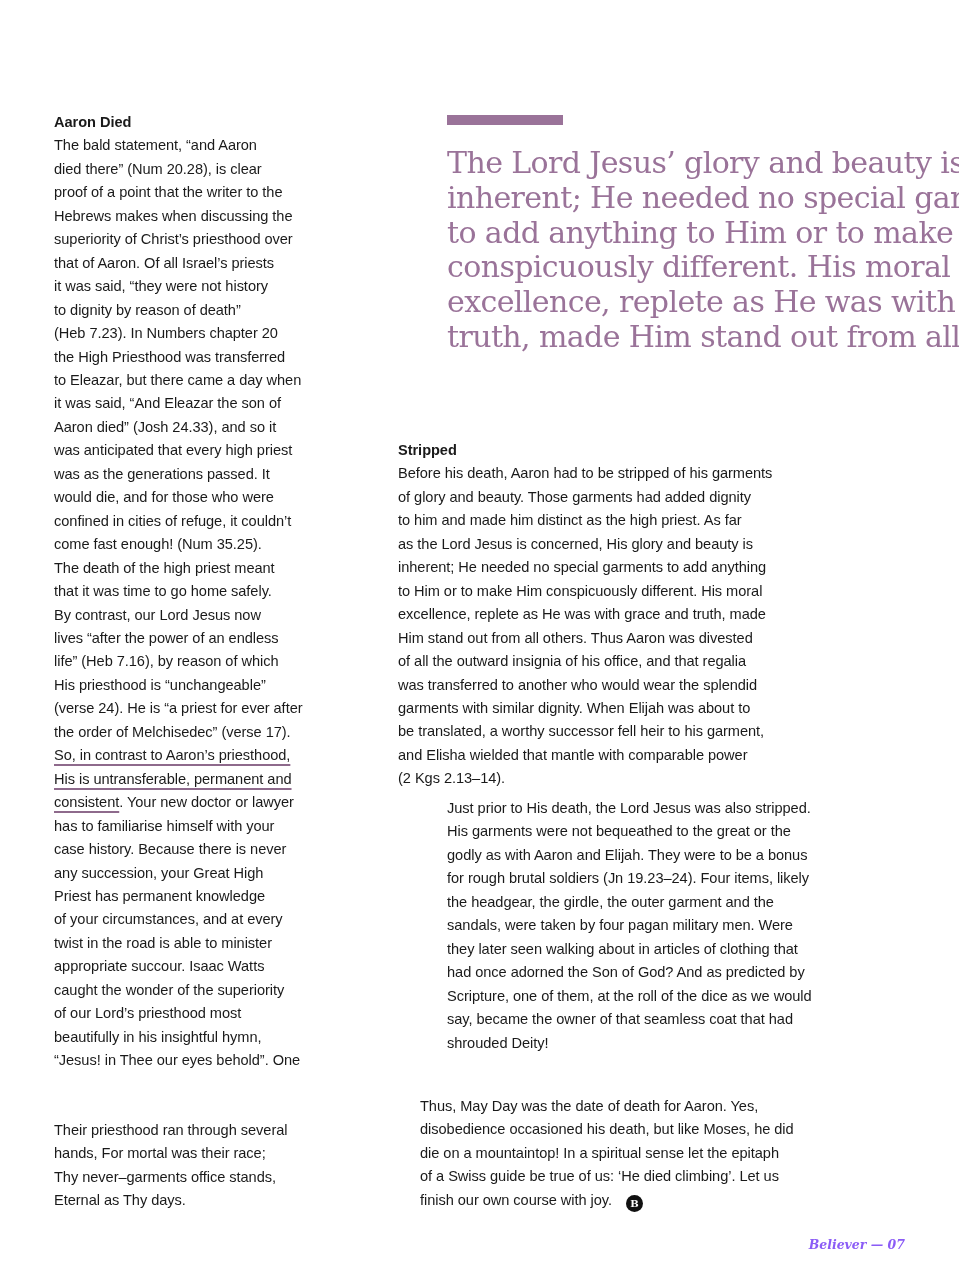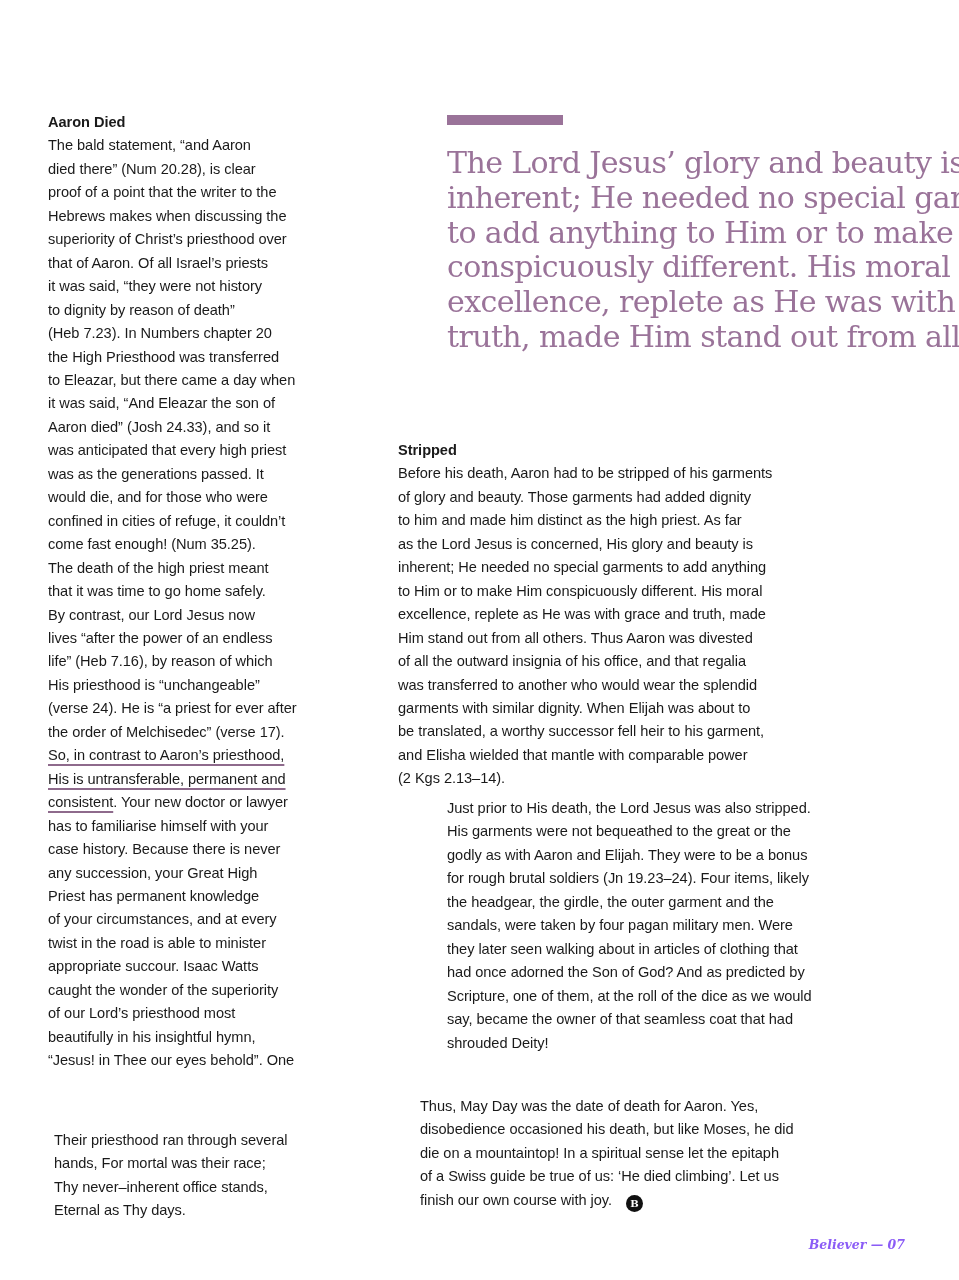--- a/index.html
+++ b/index.html
@@ -1,25 +1,25 @@
 <!DOCTYPE html>
 <html><head>
   <meta charset="utf-8">
   <style>
     html, body { margin: 0; padding: 0; background: #ffffff; }
     body { width: 959px; height: 1280px; position: relative; overflow: hidden;
            font-family: "Liberation Sans", "DejaVu Sans", sans-serif; color: #1a1a1a; }
     .col { position: absolute; font-size: 14.6px; line-height: 23.45px; letter-spacing: -0.05px; }
     .line { display: block; white-space: nowrap; }
     .heading { font-weight: bold; }
-    .left { left: 48px; top: 111px; width: 290px; }
+    .left { left: 54px; top: 111px; width: 290px; }
     .right { left: 398px; top: 439px; width: 470px; }
     .indent { left: 447px; top: 797px; width: 420px; }
     .final { left: 420px; top: 1095px; width: 470px; }
-    .stanza { left: 54px; top: 1119px; width: 290px; margin-top: 10px; }
+    .stanza { left: 54px; top: 1119px; width: 290px; }
     .ul { text-decoration: underline; text-decoration-color: #8e6a8c; text-underline-offset: 4px; text-decoration-thickness: 1.5px; }
     .pull-bar { position: absolute; left: 447px; top: 115px; width: 116px; height: 10px; }
     .pull { position: absolute; left: 447px; top: 146px; width: 450px;
             font-family: "DejaVu Serif", "Liberation Serif", serif; 
             font-size: 30px; line-height: 34.8px; letter-spacing: -0.6px; }
     .end-mark { display: inline-block; width: 17px; height: 17px; border-radius: 50%;
                 background: #111; color: #fff; font-family: "DejaVu Serif", serif; font-weight: bold;
                 font-size: 10px; line-height: 17px; text-align: center; vertical-align: -2px; margin-left: 14px; }
     .footer { position: absolute; right: 54px; top: 1237px; font-family: "DejaVu Serif", "Liberation Serif", serif;
               font-style: italic; font-weight: bold; font-size: 12.5px; color: #8b5cf6; }
@@ -71,21 +71,21 @@
       <span class="line">caught the wonder of the superiority</span>
       <span class="line">of our Lord’s priesthood most</span>
       <span class="line">beautifully in his insightful hymn,</span>
       <span class="line">“Jesus! in Thee our eyes behold”. One</span>
     </div>
 </div>
 
 <div class="col stanza" id="stanza">
     <span class="line">Their priesthood ran through several</span>
     <span class="line">hands, For mortal was their race;</span>
-    <span class="line">Thy never–inherent office stands,</span>
+    <span class="line">Thy never–garments office stands,</span>
     <span class="line">Eternal as Thy days.</span>
   </div>
 
 <div class="pull-bar" style="background:#9a7399;"></div>
 <div class="pull" id="pull" style="color:#9a7399;">
     <span class="line">The Lord Jesus’ glory and beauty is</span>
     <span class="line">inherent; He needed no special garments</span>
     <span class="line">to add anything to Him or to make Him</span>
     <span class="line">conspicuously different. His moral</span>
     <span class="line">excellence, replete as He was with grace and</span>

